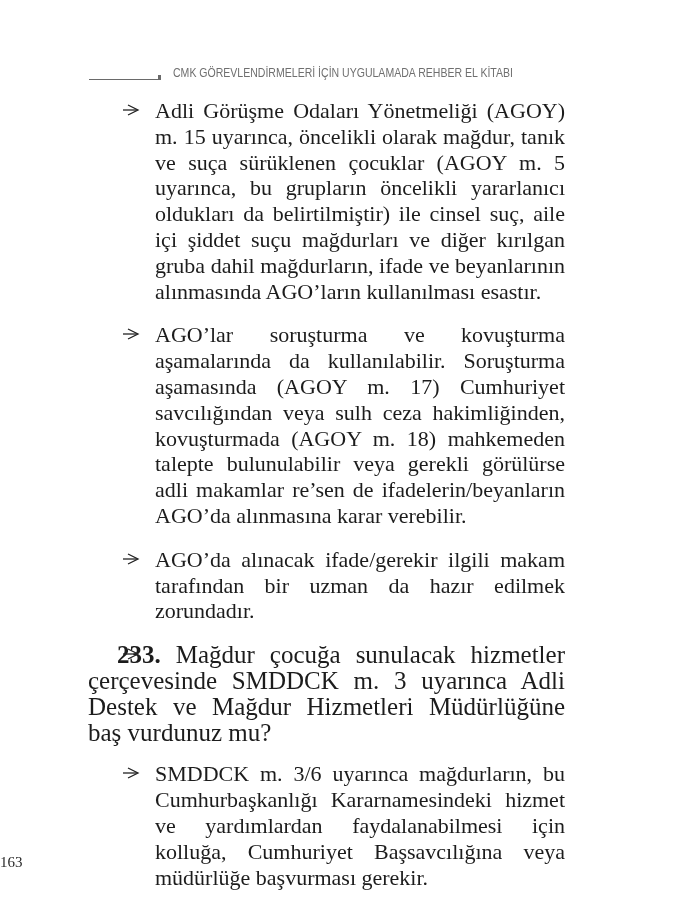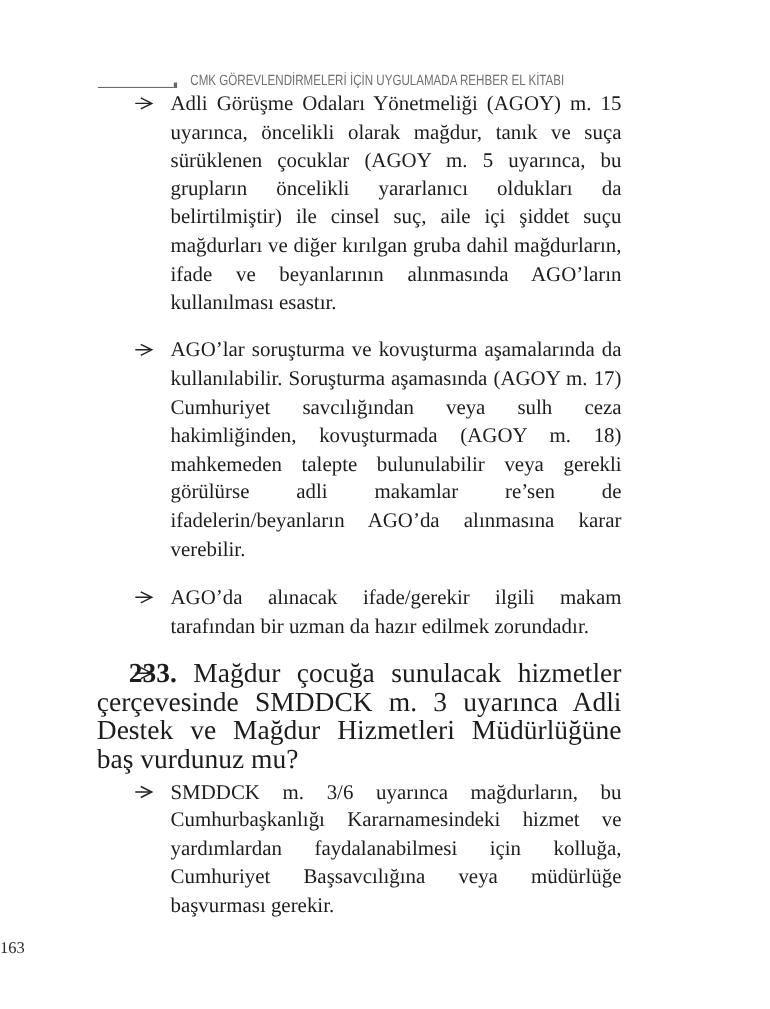--- a/index.html
+++ b/index.html
@@ -46,24 +46,25 @@
     }
     .content {
       position: absolute;
       top: 82px;
       left: 88px;
       width: 477px;
     }
     .bullet {
       position: relative;
       padding-left: 67px;
-      font-size: 19px;
+      font-size: 22px;
       line-height: 25.8px;
       text-align: justify;
       margin-bottom: 18px;
+      margin-top: 16px;
     }
     .bullet .arrow {
       position: absolute;
       left: 34px;
       top: 2px;
       width: 18px;
       height: 20px;
     }
     .question {
       font-size: 25px;

